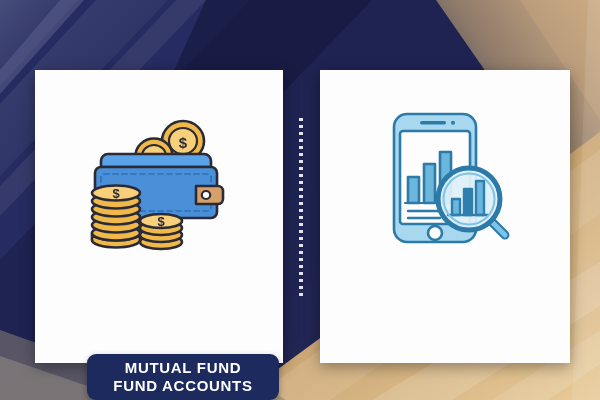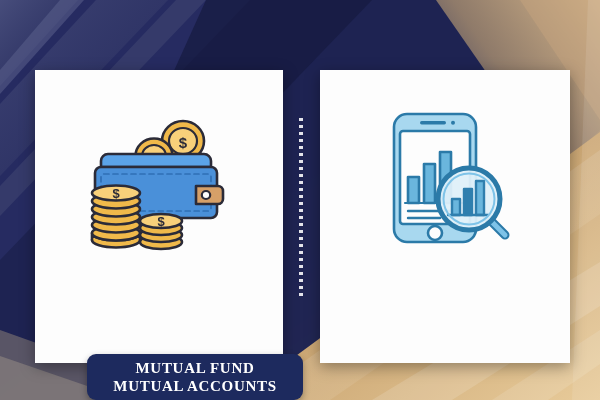--- a/index.html
+++ b/index.html
@@ -41,21 +41,21 @@
     display:flex; flex-direction:column;
     align-items:center; justify-content:center;
     color:#ffffff;
     font-weight:bold;
     font-size:15px;
     letter-spacing:.7px;
     line-height:1.22;
     text-align:center;
     white-space:nowrap;
   }
-  #badge-left  { left:52px;  top:284px; width:216px; height:46px;font-family:Liberation Serif, serif; }
+  #badge-left  { left:52px;  top:284px; width:192px; height:46px; }
 
   
   #divider {
     position:absolute;
     left:299px; top:118px;
     width:4px; height:178px;
     background-image:repeating-linear-gradient(
         to bottom,
         rgba(255,255,255,.88) 0px,
         rgba(255,255,255,.88) 3px,
@@ -167,21 +167,21 @@
             <ellipse cx="77" cy="124" rx="21" ry="7" fill="#f0b94a"></ellipse>
             <ellipse cx="77" cy="117" rx="21" ry="7" fill="#f8d07a"></ellipse>
             <text x="77" y="122" font-size="13" font-weight="bold" fill="#2b2b38" text-anchor="middle" stroke="none" font-family="'Liberation Sans', sans-serif">$</text>
           </g>
         </g>
       </svg>
     </div>
 
     <div class="badge" id="badge-left">
       <span>MUTUAL FUND</span>
-      <span>MUTUAL ACCOUNTS</span>
+      <span>FUND ACCOUNTS</span>
     </div>
   </div>
 
   <div class="card" id="card-right">
     <div class="art">
       <svg width="150" height="150" viewBox="0 0 150 150">
         <g stroke="#2b7aa8" stroke-width="2.6" stroke-linejoin="round" stroke-linecap="round">
 
           <rect x="24" y="10" width="82" height="128" rx="13" ry="13" fill="#a8d8ef"></rect>
 

